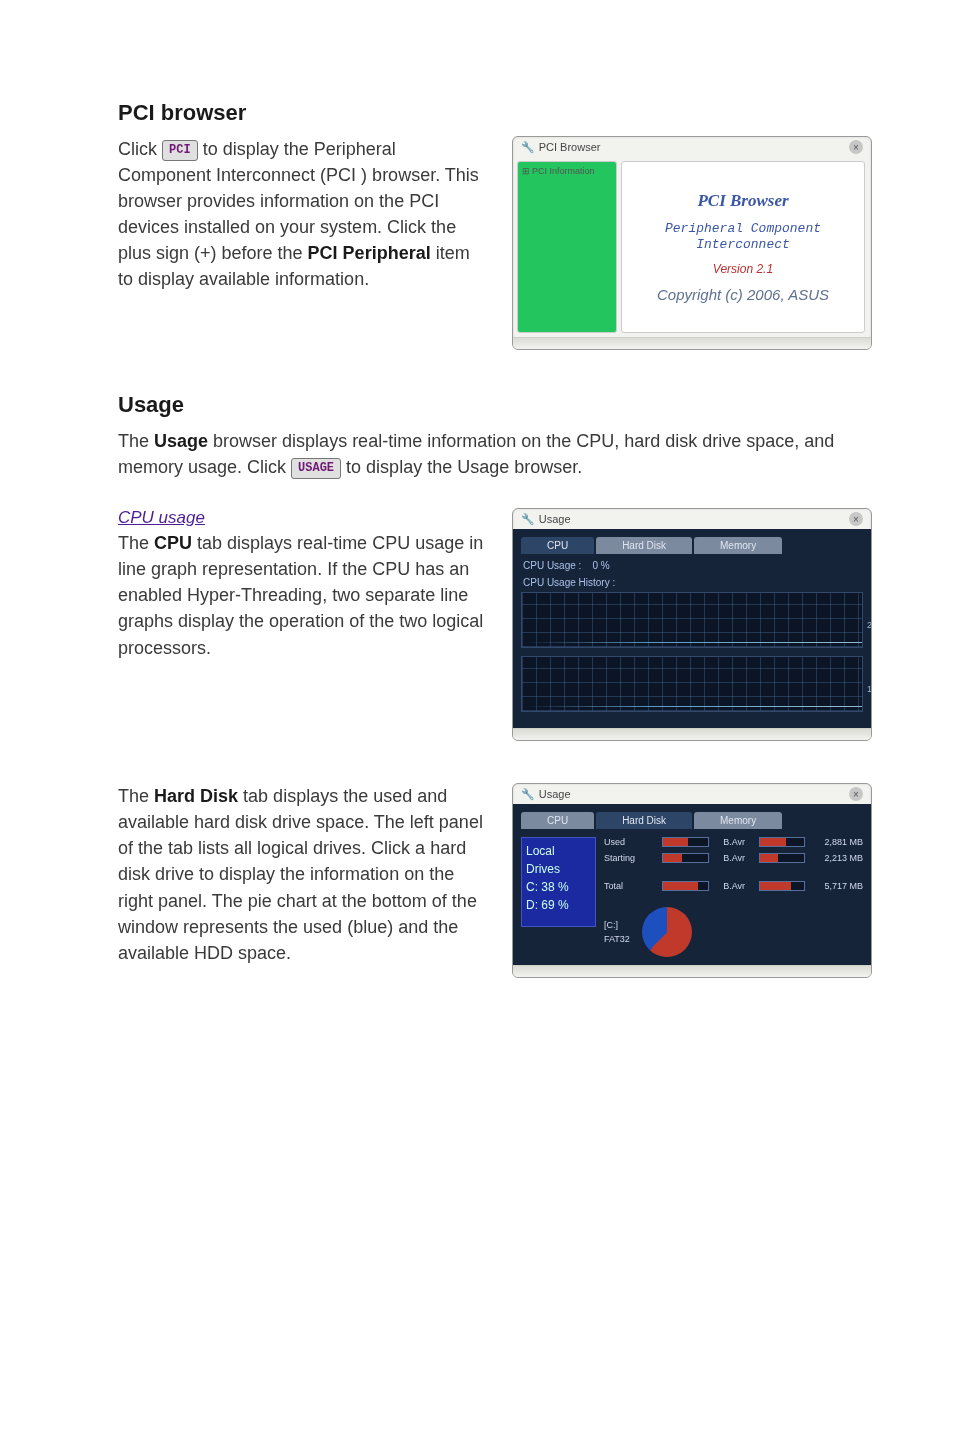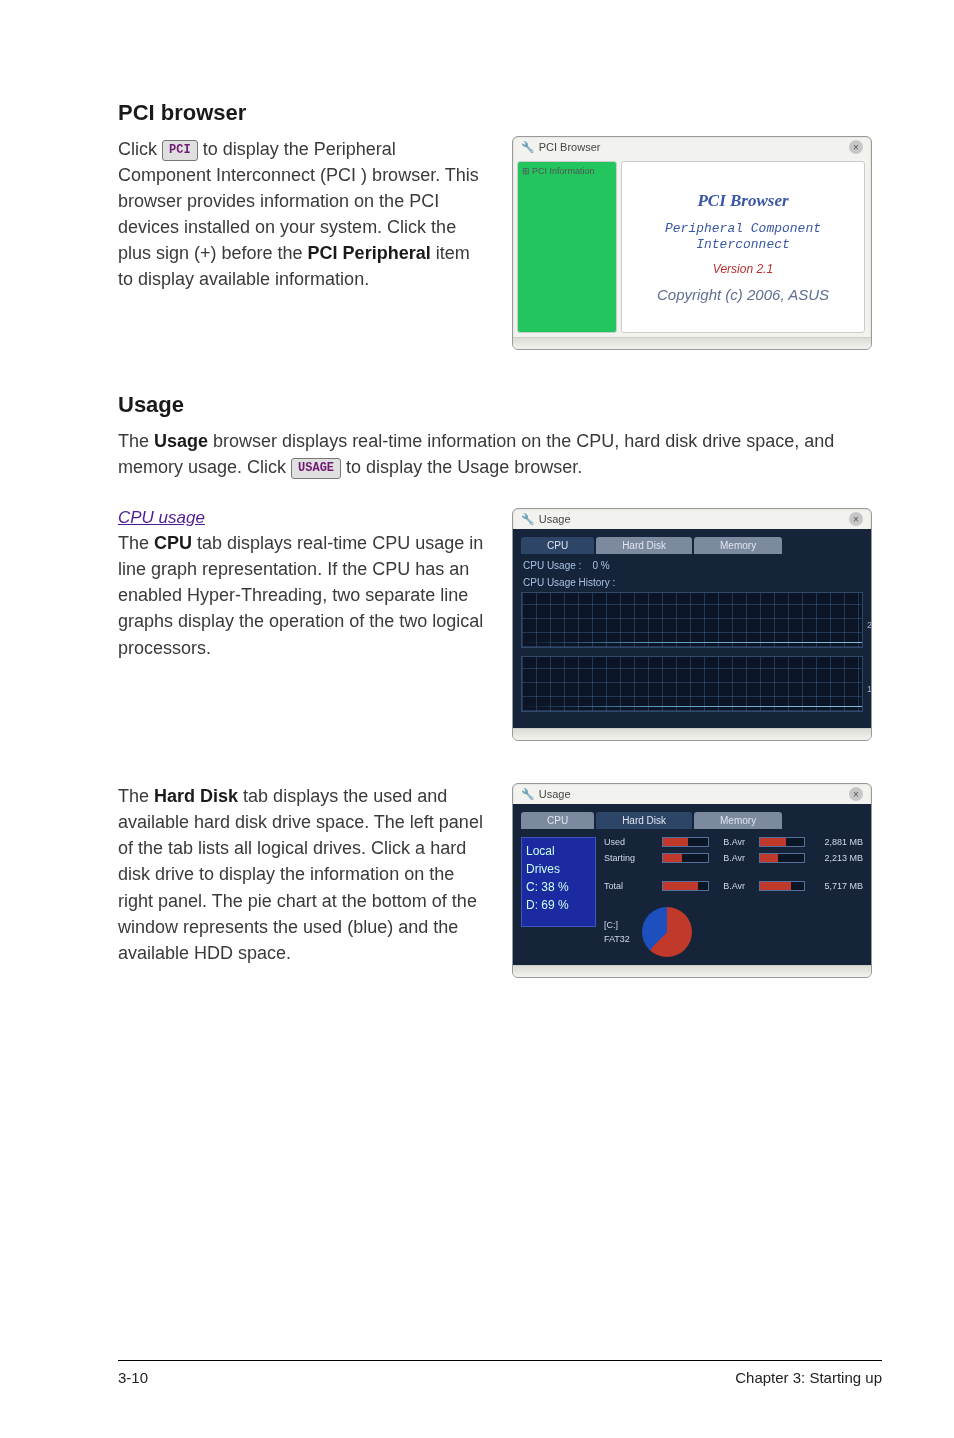--- a/index.html
+++ b/index.html
@@ -240,18 +240,14 @@
                 <div class="pie"></div>
               </div>
             </div>
           </div>
         </div>
         <div class="mock-footer-stripe"></div>
       </div>
     </div>
   </div>
 
-  <div class="footer">
-    <span>3-10</span>
-    <span>Chapter 3: Starting up</span>
-  </div>
 
 </div>
 
 </body></html>

